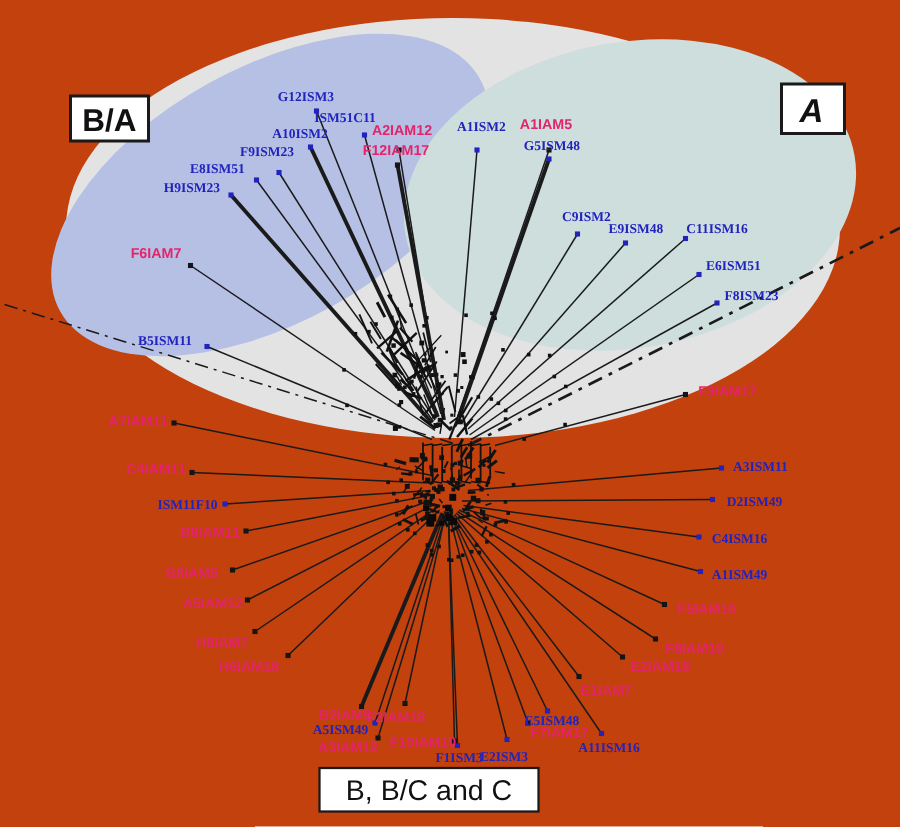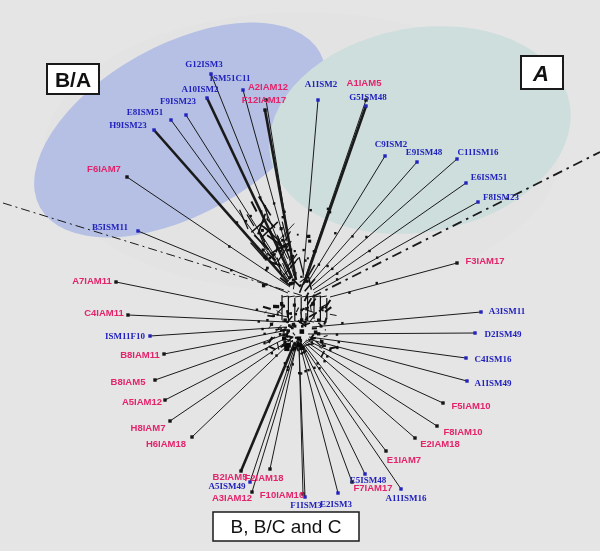--- a/index.html
+++ b/index.html
@@ -1,16 +1,16 @@
 <!DOCTYPE html>
 <html><head>
 <meta charset="utf-8">
 <style>
   html,body{margin:0;padding:0;background:#fff;}
-  #canvas{position:relative;width:600px;height:551px;background:#e5e5e5;overflow:hidden;
+  #canvas{position:relative;width:600px;height:551px;background:#c2410c;overflow:hidden;
           font-family:"Liberation Sans",sans-serif;}
   svg{position:absolute;left:0;top:0;}
   .tl-blue{font-family:"Liberation Serif",serif;font-weight:bold;font-size:9px;}
   .tl-red{font-family:"Liberation Sans",sans-serif;font-weight:bold;font-size:9.5px;}
   .box-rect{fill:#ffffff;stroke:#1a1a1a;}
   .box-text{font-family:"Liberation Sans",sans-serif;fill:#111;}
   .box-ba{font-size:21px;font-weight:bold;}
   .box-a{font-size:22px;font-weight:bold;font-style:italic;}
   .box-bottom{font-size:19px;}
 </style>

